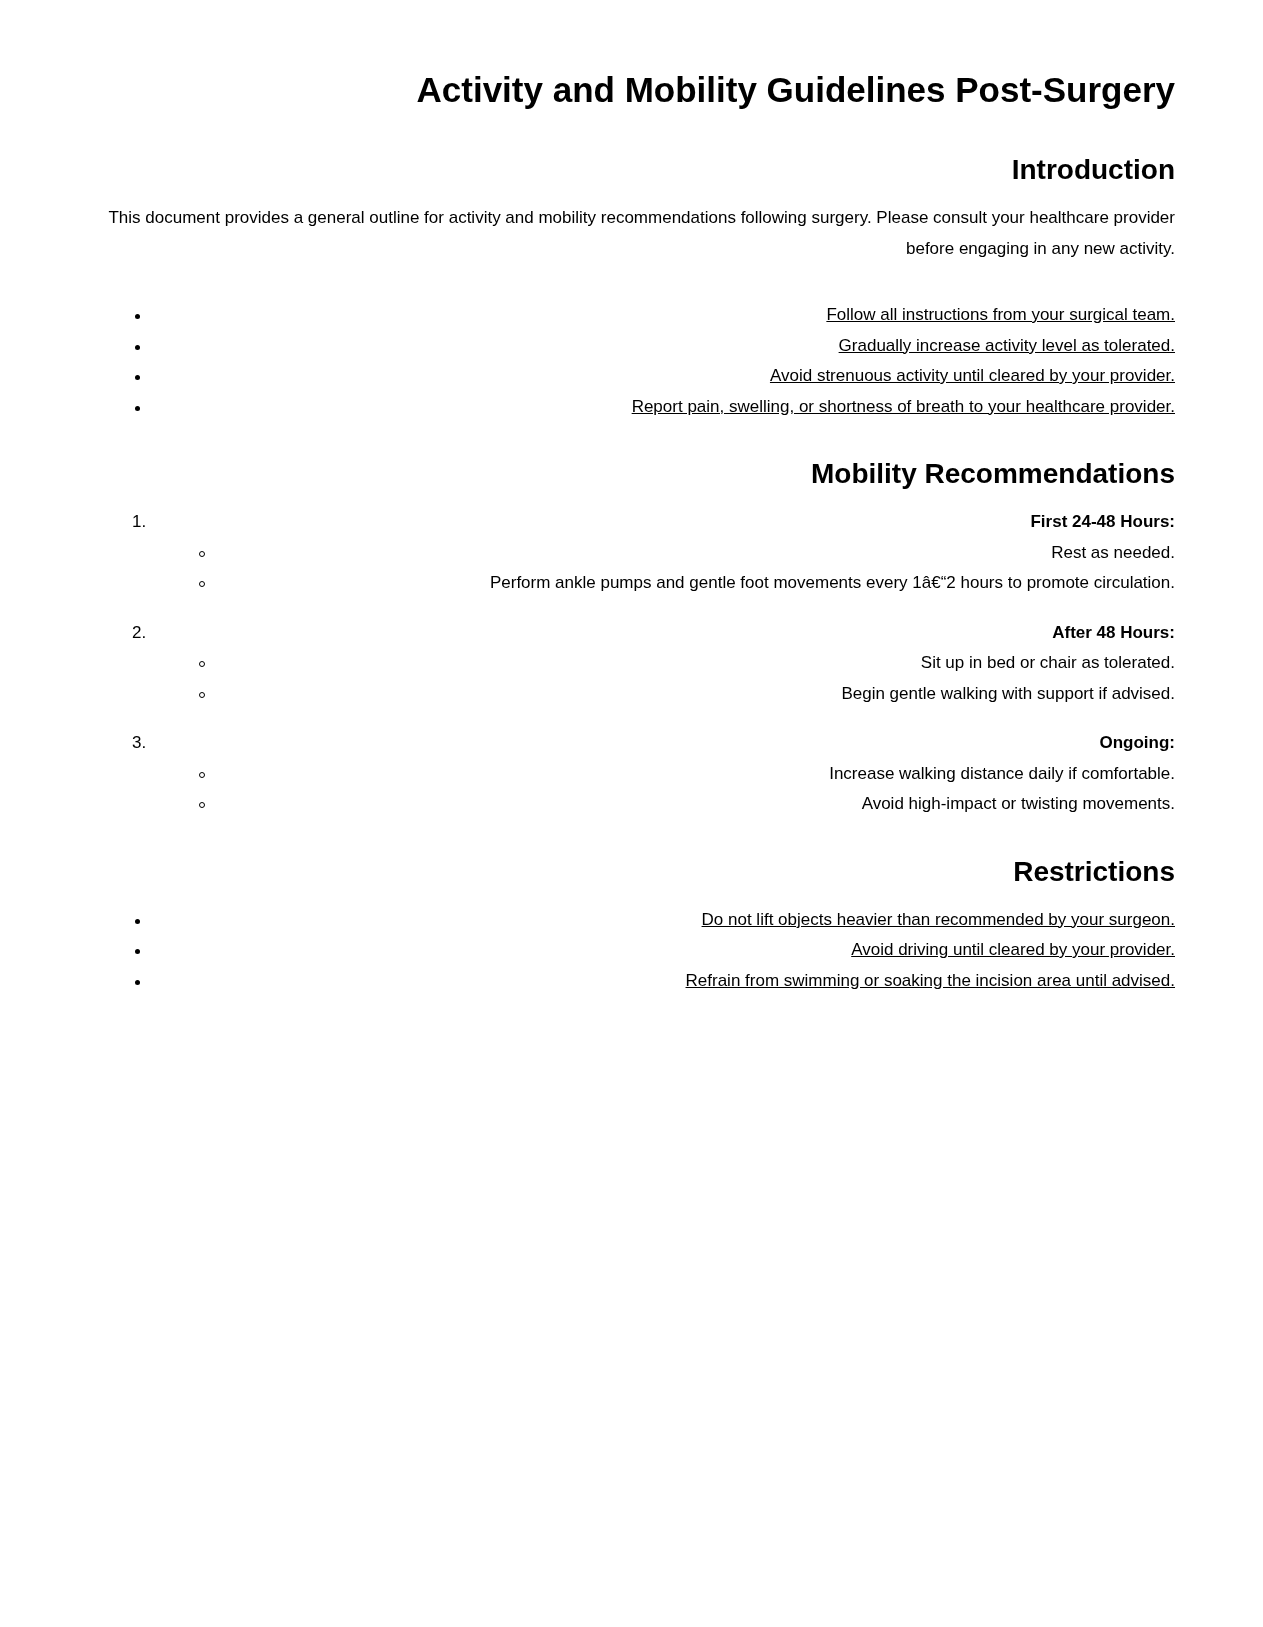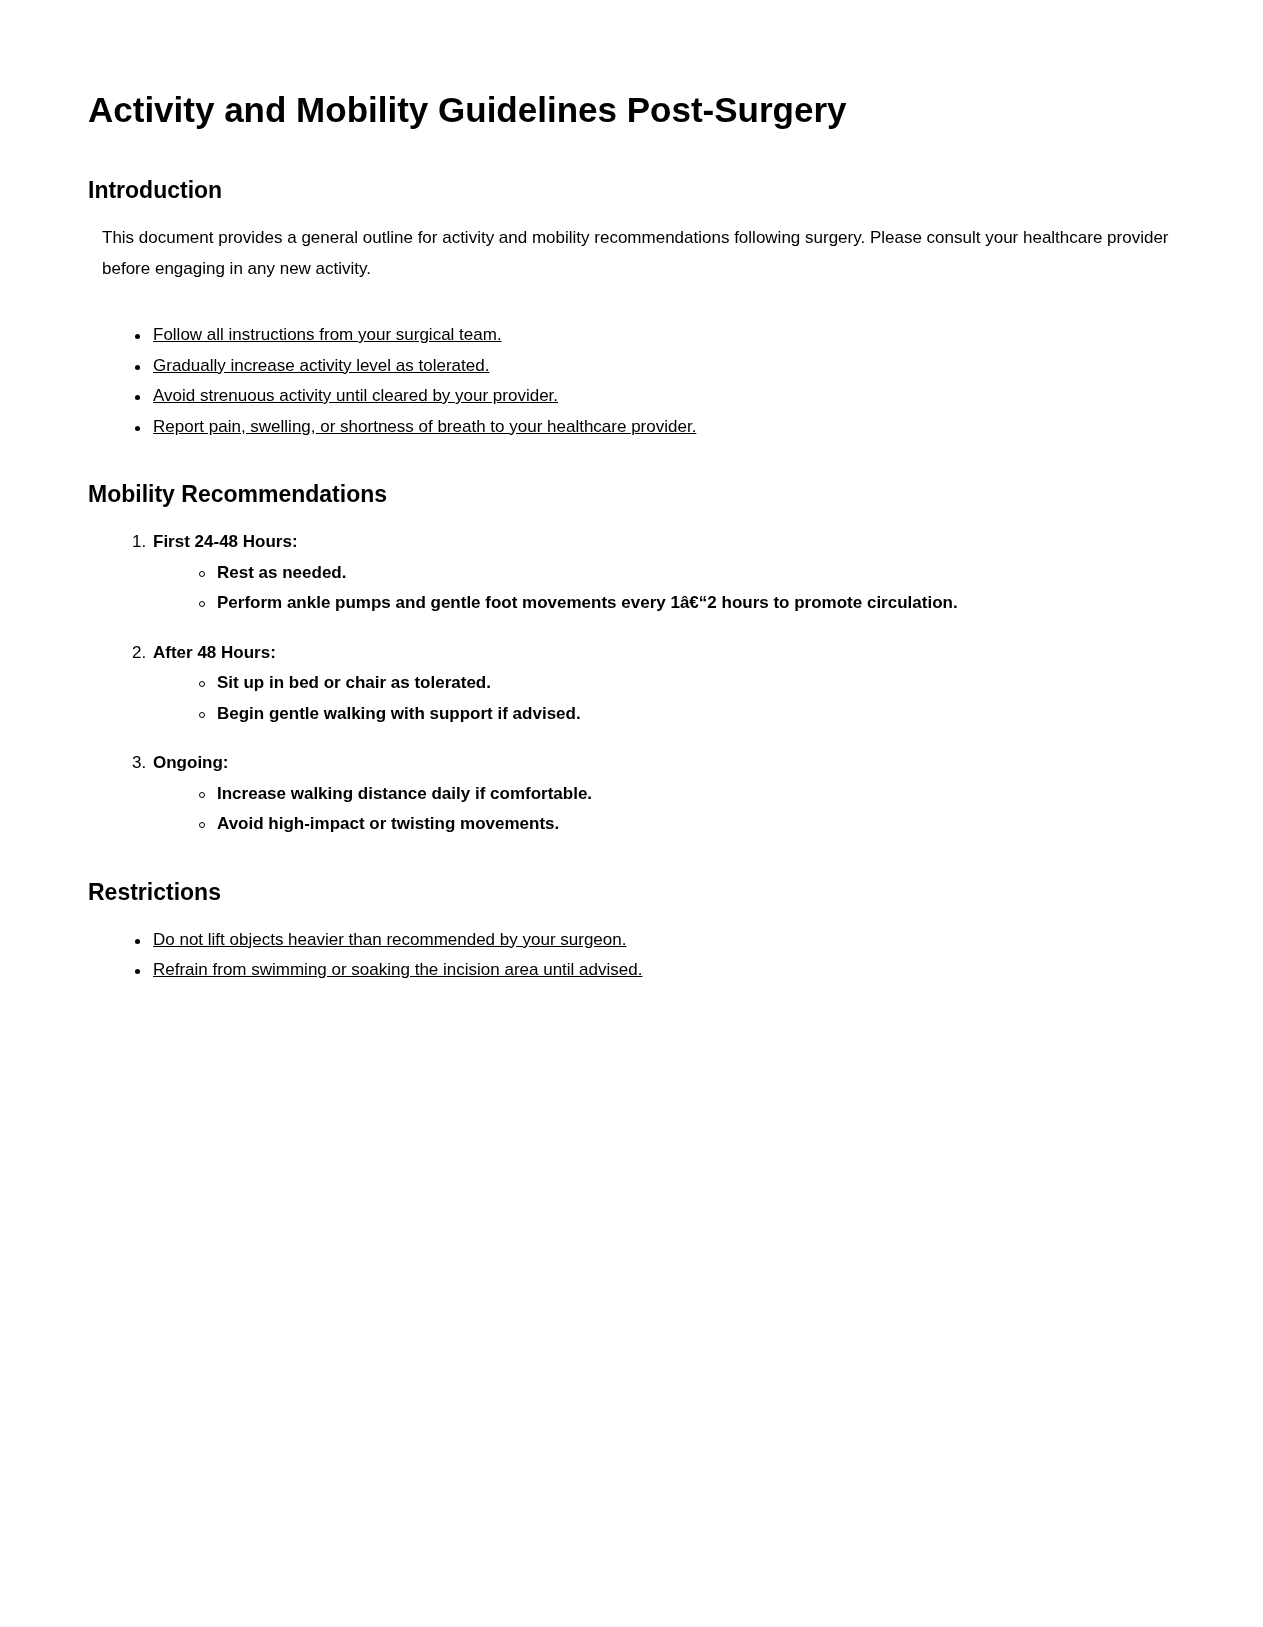--- a/index.html
+++ b/index.html
@@ -9,31 +9,32 @@
     }
     body {
       width: 1263px;
       min-height: 1627px;
       font-family: "Liberation Sans", sans-serif;
       color: #000000;
       font-size: 17px;
       line-height: 30.5px;
     }
     .page {
-      padding: 88px 88px 0 88px;
+      padding: 68px 88px 0 88px;
       box-sizing: border-box;
+      text-align: right;
     }
     h1 {
       font-size: 35px;
       line-height: 44px;
       font-weight: bold;
       margin: 0 0 41px 0;
     }
     h2 {
-      font-size: 23px;
+      font-size: 28px;
       line-height: 34px;
       font-weight: bold;
       margin: 0 0 16px 0;
     }
     p {
       margin: 0 0 36px 14px;
     }
     ul.bullets {
       list-style: none;
       margin: 0 0 35px 0;
@@ -73,21 +74,20 @@
     .step-label {
       font-weight: bold;
     }
     ul.sub {
       list-style: none;
       margin: 0;
       padding: 0 0 0 64px;
     }
     ul.sub > li {
       position: relative;
-      font-weight: bold;
     }
     ul.sub > li::before {
       content: "";
       position: absolute;
       left: -18px;
       top: 13px;
       width: 4px;
       height: 4px;
       border-radius: 50%;
       border: 1px solid #000;
@@ -142,18 +142,19 @@
           <li>Avoid high-impact or twisting movements.</li>
         </ul>
       </li>
     </ol>
   </section>
 
   <section>
     <h2>Restrictions</h2>
     <ul class="bullets">
       <li>Do not lift objects heavier than recommended by your surgeon.</li>
+      <li>Avoid driving until cleared by your provider.</li>
       <li>Refrain from swimming or soaking the incision area until advised.</li>
     </ul>
   </section>
 
 
 </div>
 
 </body></html>

